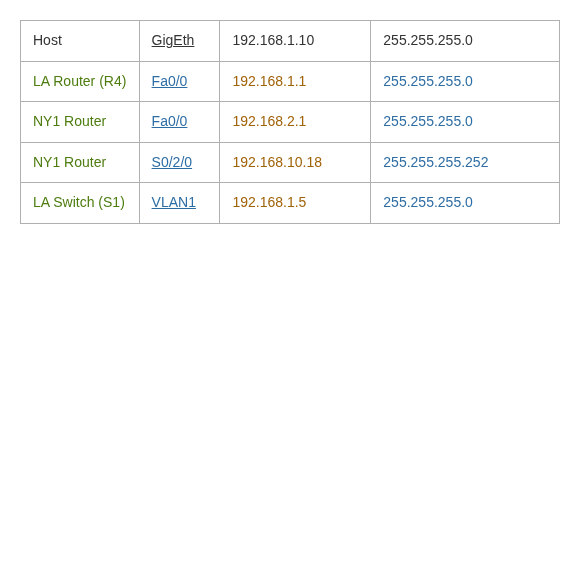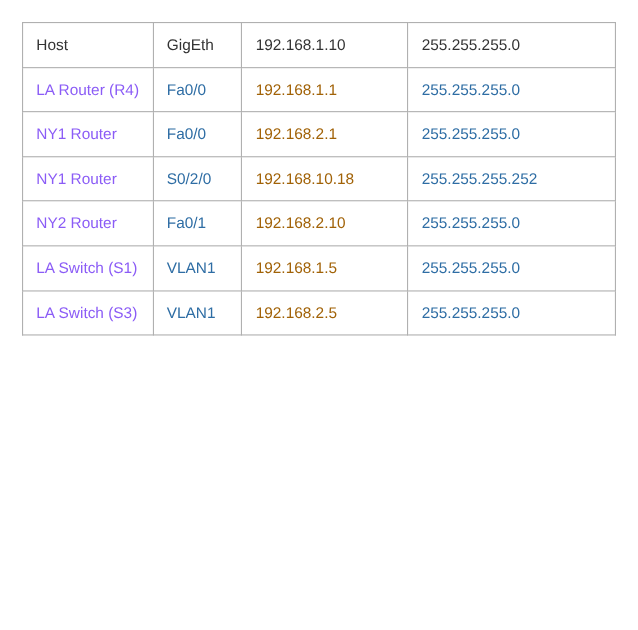--- a/index.html
+++ b/index.html
@@ -34,26 +34,27 @@
     td {
       border: 1px solid #b0b0b0;
       padding: 10px 12px;
       vertical-align: top;
       color: #2e6da4;
       line-height: 1.4;
     }
 
     td:first-child {
       width: 22%;
-      color: #8b5cf6;
+      color: #4d7c0f;
     }
 
     td:nth-child(2) {
       width: 15%;
       color: #2e6da4;
+      text-decoration: underline;
     }
 
     td:nth-child(3) {
       width: 28%;
       color: #a16207;
     }
 
     td:nth-child(4) {
       width: 35%;
       color: #2e6da4;
@@ -88,32 +89,20 @@
         <td>192.168.2.1</td>
         <td>255.255.255.0</td>
       </tr>
       <tr>
         <td>NY1 Router</td>
         <td>S0/2/0</td>
         <td>192.168.10.18</td>
         <td>255.255.255.252</td>
       </tr>
       <tr>
-        <td>NY2 Router</td>
-        <td>Fa0/1</td>
-        <td>192.168.2.10</td>
-        <td>255.255.255.0</td>
-      </tr>
-      <tr>
         <td>LA Switch (S1)</td>
         <td>VLAN1</td>
         <td>192.168.1.5</td>
-        <td>255.255.255.0</td>
-      </tr>
-      <tr>
-        <td>LA Switch (S3)</td>
-        <td>VLAN1</td>
-        <td>192.168.2.5</td>
         <td>255.255.255.0</td>
       </tr>
     </tbody>
   </table>
 </div>
 
 </body></html>

